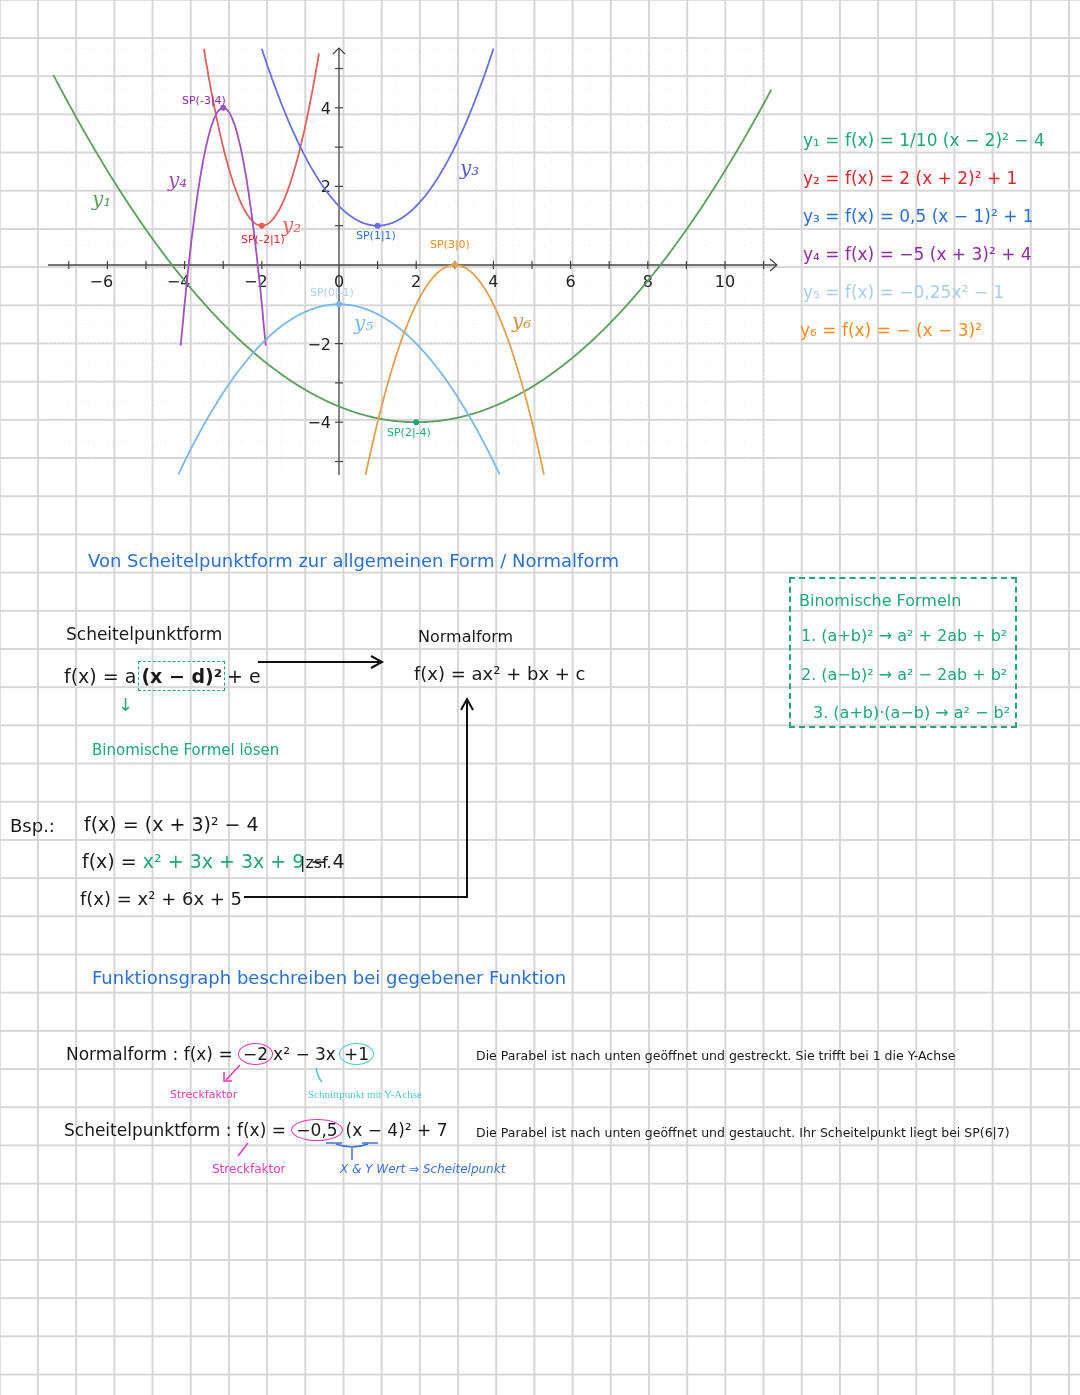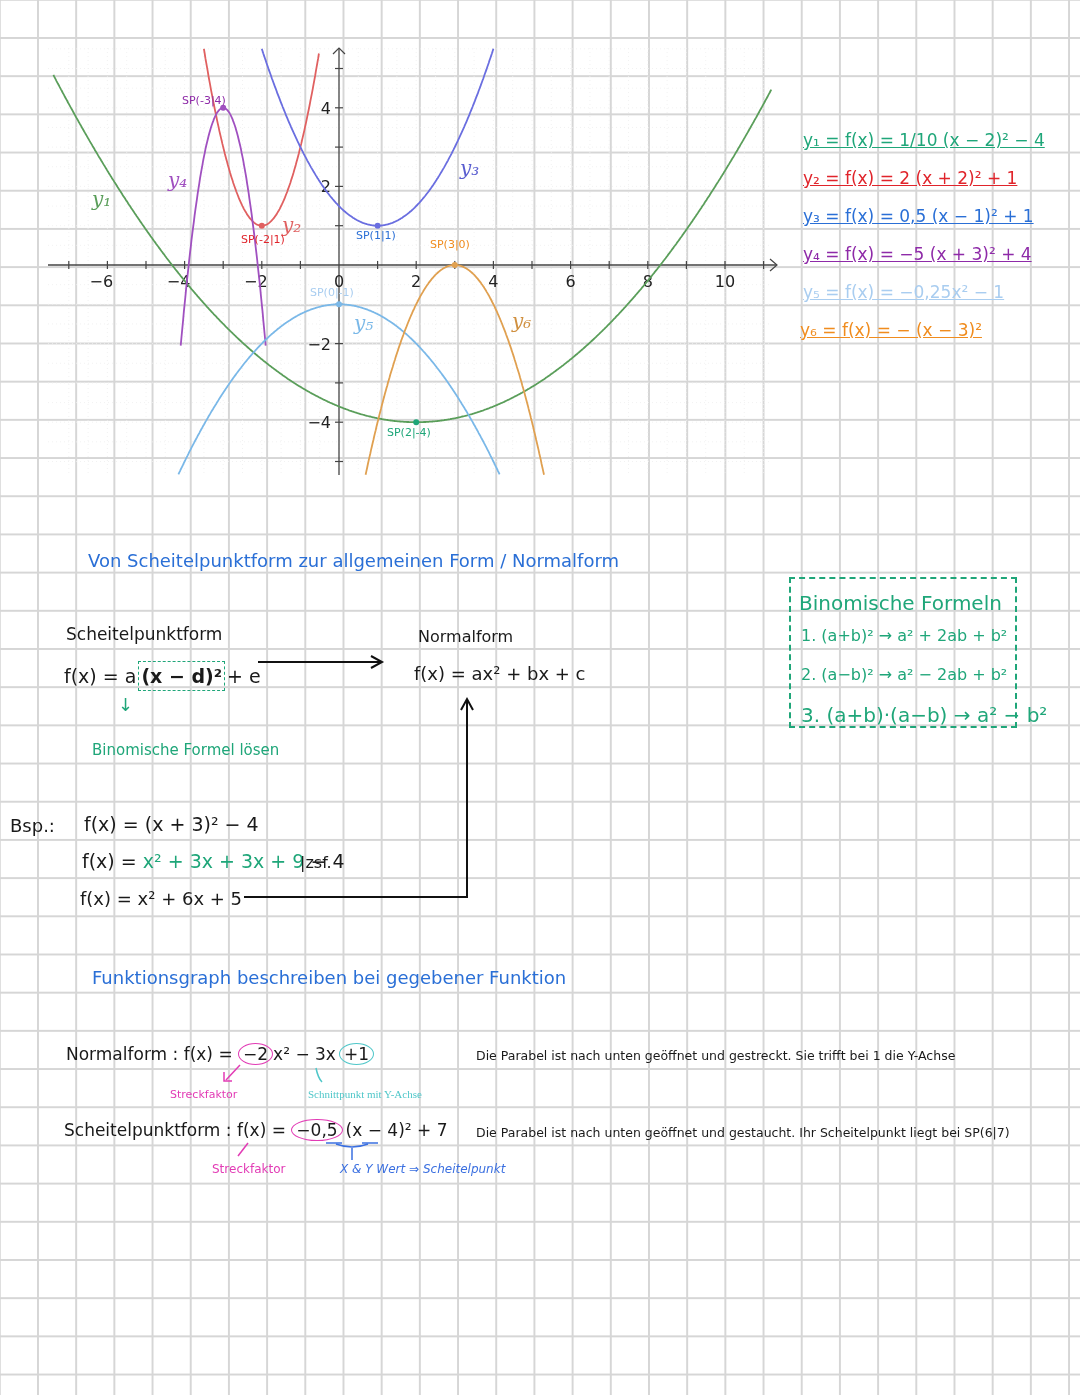--- a/index.html
+++ b/index.html
@@ -8,21 +8,21 @@
     background-color:#ffffff;
     background-image:
       linear-gradient(to right, #d6d6d6 1.5px, transparent 1.5px),
       linear-gradient(to bottom, #d6d6d6 1.5px, transparent 1.5px);
     background-size:38.2px 38.2px;
     background-position:37px 37px;
     font-family:"DejaVu Sans", sans-serif;
   }
   .abs{position:absolute;white-space:nowrap;}
   #plot{position:absolute;left:0;top:0;}
-  .legend-eq{position:absolute;font-size:17px;text-decoration:underline;}
+  .legend-eq{position:absolute;font-size:17px;}
   .title-blue{color:#2a6fd6;font-size:18px;margin-left:36px;}
   .black{color:#1a1a1a;}
   .green{color:#1fa679;}
   .pink{color:#e23bb5;}
   .cyan{color:#4fc7c9;}
   .blue{color:#3a6fe0;}
   .box-binom{
     position:absolute;left:789px;top:577px;width:228px;height:151px;
     border:2px dashed #1fa679;box-sizing:border-box;
   }
@@ -210,24 +210,24 @@
     <line x1="362" y1="1143" x2="378" y2="1143" stroke="#3a6fe0" stroke-width="1.5"></line>
     <path d="M336 1144 q16 6 32 0" fill="none" stroke="#3a6fe0" stroke-width="1.5"></path>
     <line x1="352" y1="1148" x2="352" y2="1160" stroke="#3a6fe0" stroke-width="1.5"></line>
   </g>
 </svg>
 
 <div class="abs black" style="left:418px;top:627px;font-size:16px;">Normalform</div>
 <div class="abs black" style="left:414px;top:663px;font-size:18px;">f(x) = ax² + bx + c</div>
 
 <div class="box-binom">
-  <div class="abs green" style="left:8px;top:12px;font-size:20px;">Binomische Formeln</div>
+  <div class="abs green" style="left:8px;top:12px;font-size:16px;">Binomische Formeln</div>
   <div class="abs green" style="left:10px;top:47px;font-size:16px;">1. (a+b)²  →  a² + 2ab + b²</div>
   <div class="abs green" style="left:10px;top:86px;font-size:16px;">2. (a−b)²  →  a² − 2ab + b²</div>
-  <div class="abs green" style="left:10px;top:124px;font-size:20px;">3. (a+b)·(a−b)  →  a² − b²</div>
+  <div class="abs green" style="left:10px;top:124px;font-size:16px;padding-left:12px;">3. (a+b)·(a−b)  →  a² − b²</div>
 </div>
 
 <div class="abs black" style="left:10px;top:815px;font-size:18px;">Bsp.:</div>
 <div class="abs black" style="left:84px;top:813px;font-size:19px;">f(x) = (x + 3)² − 4</div>
 <div class="abs black" style="left:82px;top:850px;font-size:19px;">
   <span>f(x) = </span><span class="green">x² + 3x + 3x + 9</span><span> − 4</span>
 </div>
 <div class="abs black" style="left:300px;top:853px;font-size:16px;">|zsf.</div>
 <div class="abs black" style="left:80px;top:888px;font-size:18px;">f(x) = x² + 6x + 5</div>
 

